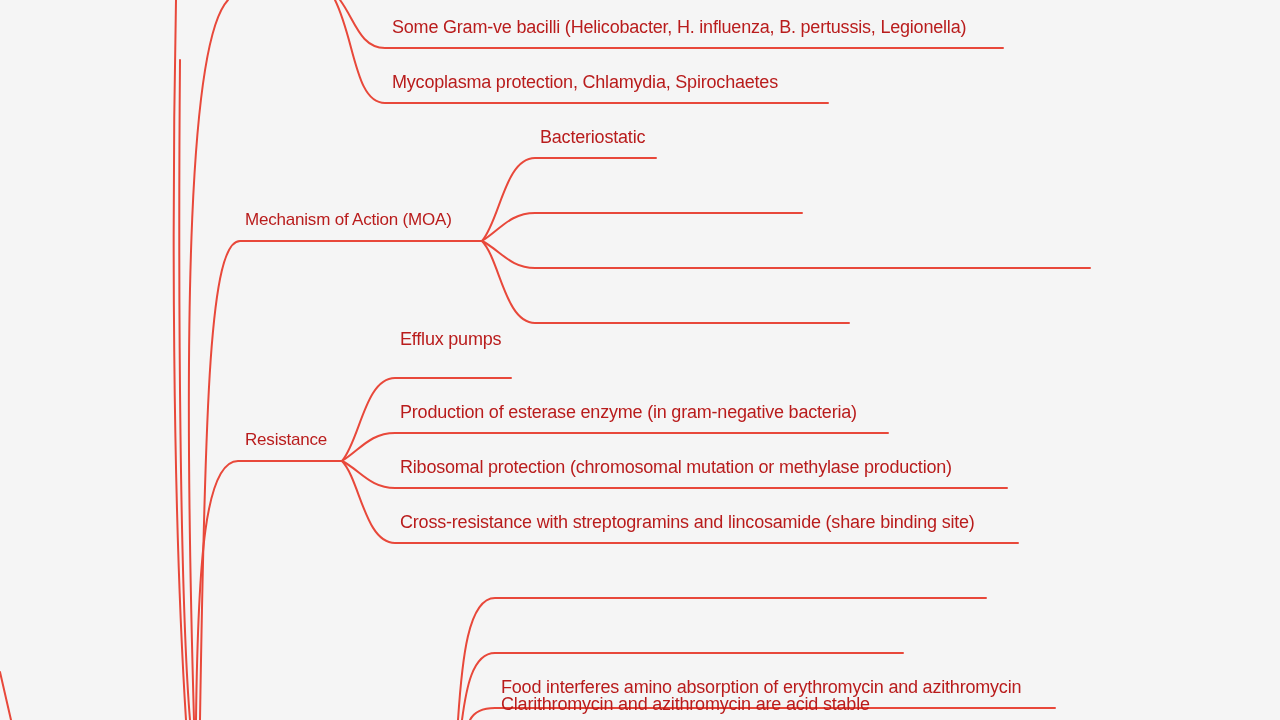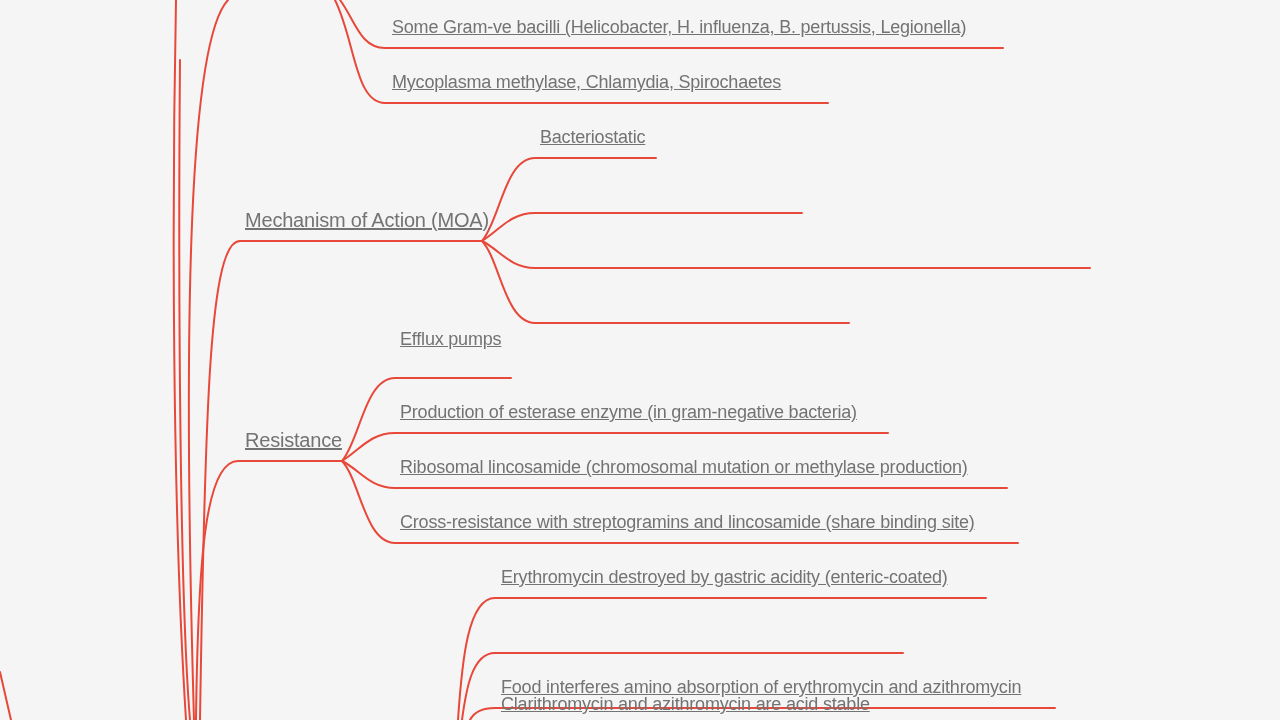--- a/index.html
+++ b/index.html
@@ -8,27 +8,26 @@
     background: #f5f5f5;
     font-family: "Liberation Sans", "DejaVu Sans", sans-serif;
     position: relative;
   }
   #canvas { position: absolute; left: 0; top: 0; width: 1280px; height: 720px; }
   svg.lines { position: absolute; left: 0; top: 0; }
   svg.lines path { fill: none; stroke: #e8483a; stroke-width: 2; stroke-linecap: round; }
   .node {
     position: absolute;
     font-size: 18px;
-    color: #737373;
+    color: #b91c1c;
     white-space: nowrap;
     line-height: 22px;
     letter-spacing: -0.2px;
-    text-decoration: underline;
   }
-  .node.l1 { font-size: 20px; }
+  .node.l1 { font-size: 17px; }
 </style>
 </head>
 <body>
 
 <div id="canvas">
   <svg class="lines" width="1280" height="720" viewBox="0 0 1280 720">
 
     <path d="M176 0 C 172 200, 172 500, 186 720"></path>
     <path d="M180 60 C 178 300, 180 600, 190 720"></path>
     <path d="M228 0 C 190 40, 182 300, 194 720"></path>
@@ -48,27 +47,26 @@
     <path d="M342 461 C 360 450, 370 433, 395 433 L 888 433"></path>
     <path d="M342 461 C 360 470, 370 488, 395 488 L 1007 488"></path>
     <path d="M342 461 C 360 480, 365 543, 395 543 L 1018 543"></path>
 
     <path d="M458 720 C 462 660, 468 598, 495 598 L 986 598"></path>
     <path d="M462 720 C 466 690, 472 653, 495 653 L 903 653"></path>
     <path d="M470 720 C 474 712, 482 708, 495 708 L 1055 708"></path>
   </svg>
 
   <div class="node" style="left:392px;top:16px;">Some Gram-ve bacilli (Helicobacter, H. influenza, B. pertussis, Legionella)</div>
-  <div class="node" style="left:392px;top:71px;">Mycoplasma methylase, Chlamydia, Spirochaetes</div>
+  <div class="node" style="left:392px;top:71px;">Mycoplasma protection, Chlamydia, Spirochaetes</div>
 
   <div class="node l1" style="left:245px;top:209px;">Mechanism of Action (MOA)</div>
   <div class="node" style="left:540px;top:126px;">Bacteriostatic</div>
 
   <div class="node l1" style="left:245px;top:429px;text-align:center;">Resistance</div>
   <div class="node" style="left:400px;top:328px;">Efflux pumps</div>
   <div class="node" style="left:400px;top:401px;">Production of esterase enzyme (in gram-negative bacteria)</div>
-  <div class="node" style="left:400px;top:456px;">Ribosomal lincosamide (chromosomal mutation or methylase production)</div>
+  <div class="node" style="left:400px;top:456px;">Ribosomal protection (chromosomal mutation or methylase production)</div>
   <div class="node" style="left:400px;top:511px;text-align:right;">Cross-resistance with streptogramins and lincosamide (share binding site)</div>
 
-  <div class="node" style="left:501px;top:566px;">Erythromycin destroyed by gastric acidity (enteric-coated)</div>
   <div class="node" style="left:501px;top:645px;margin-top:48px;">Clarithromycin and azithromycin are acid stable</div>
   <div class="node" style="left:501px;top:676px;">Food interferes amino absorption of erythromycin and azithromycin</div>
 </div>
 
 </body></html>

